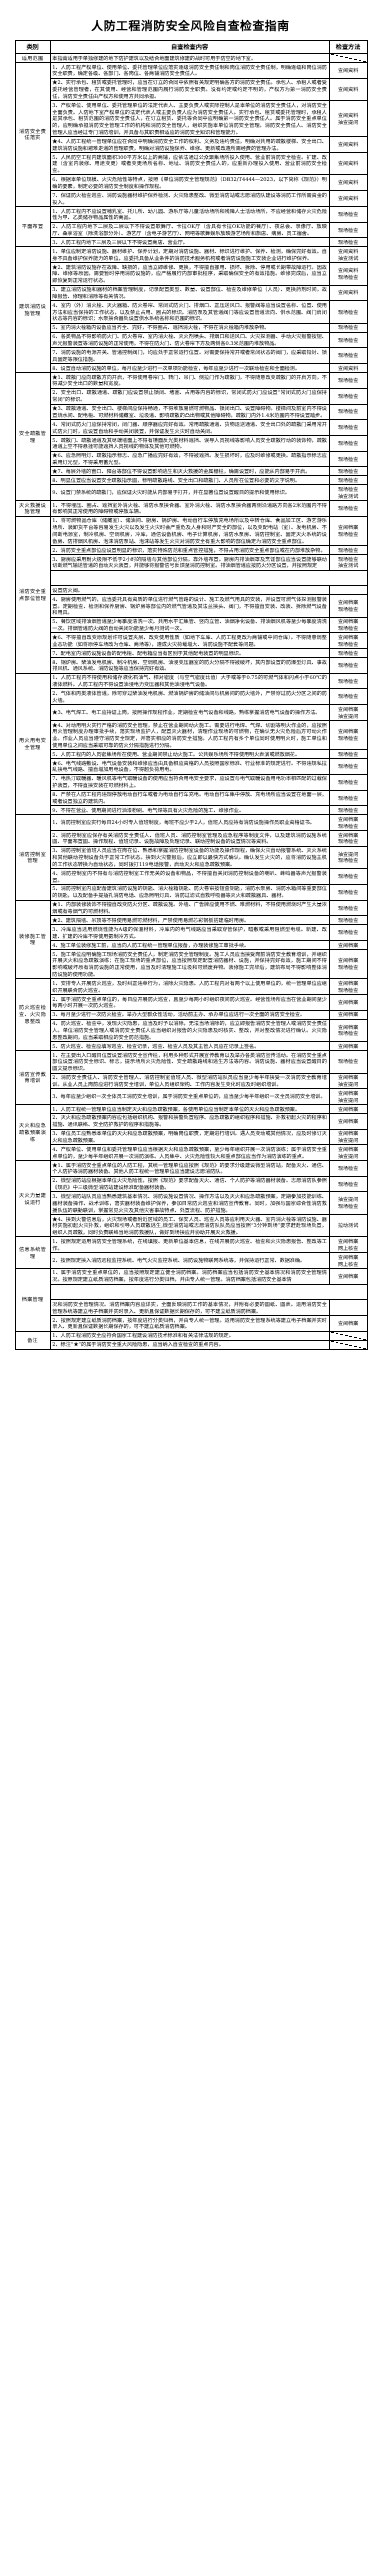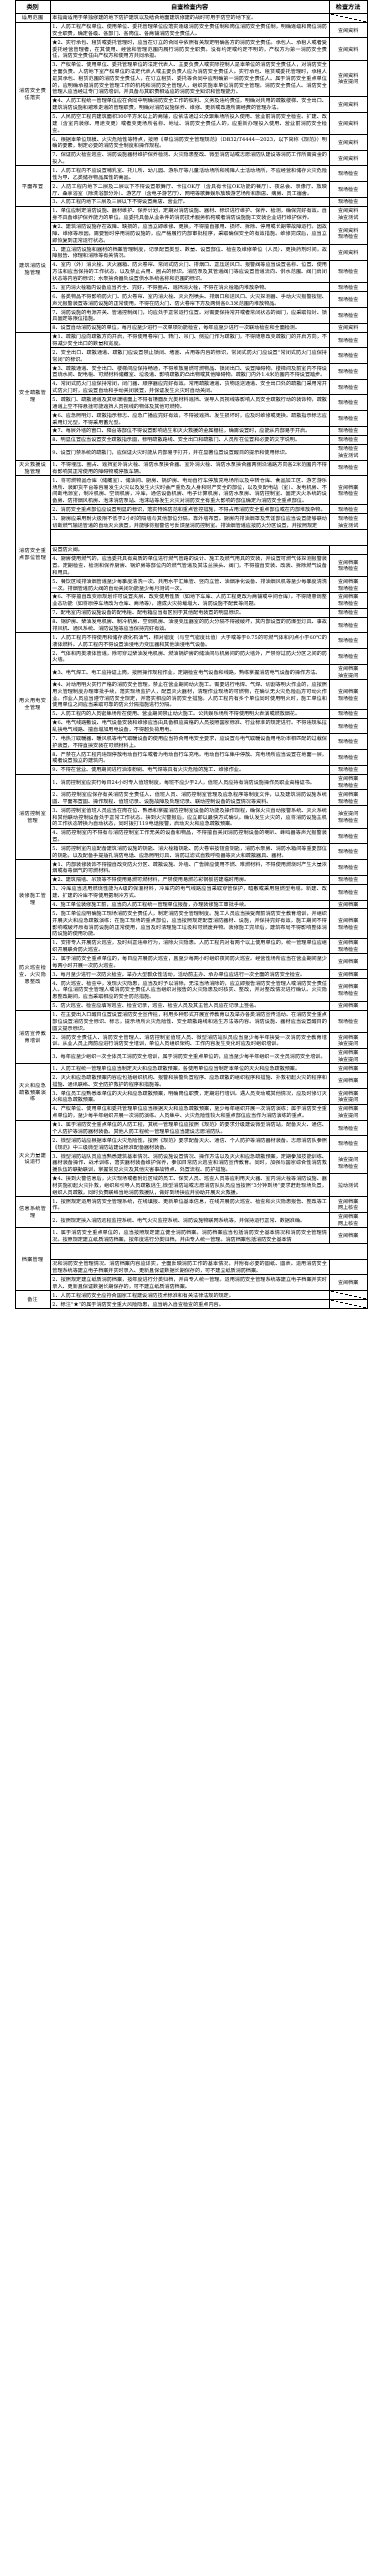--- a/index.html
+++ b/index.html
@@ -90,20 +90,21 @@
   .tail {
     height: 67px;
   }
   .star { font-weight: bold; }
 </style>
 </head>
 <body>
 
 <div class="page">
 
+  <div class="doc-title">人防工程消防安全风险自查检查指南</div>
 
   <table class="guide">
     <colgroup>
       <col class="c-cat">
         <col class="c-body">
         <col class="c-meth">
     </colgroup>
     <thead>
       <tr>
         <th>类别</th>

